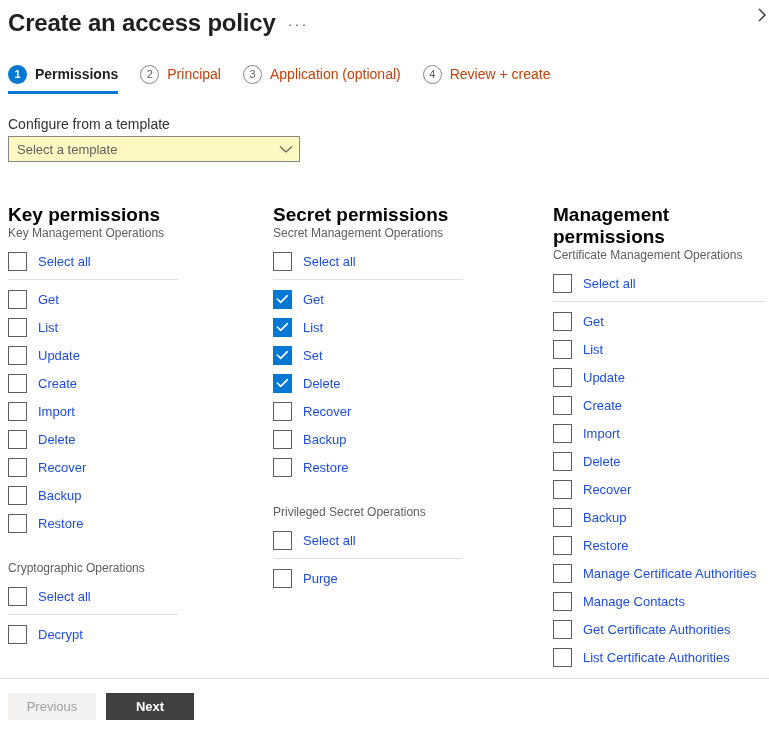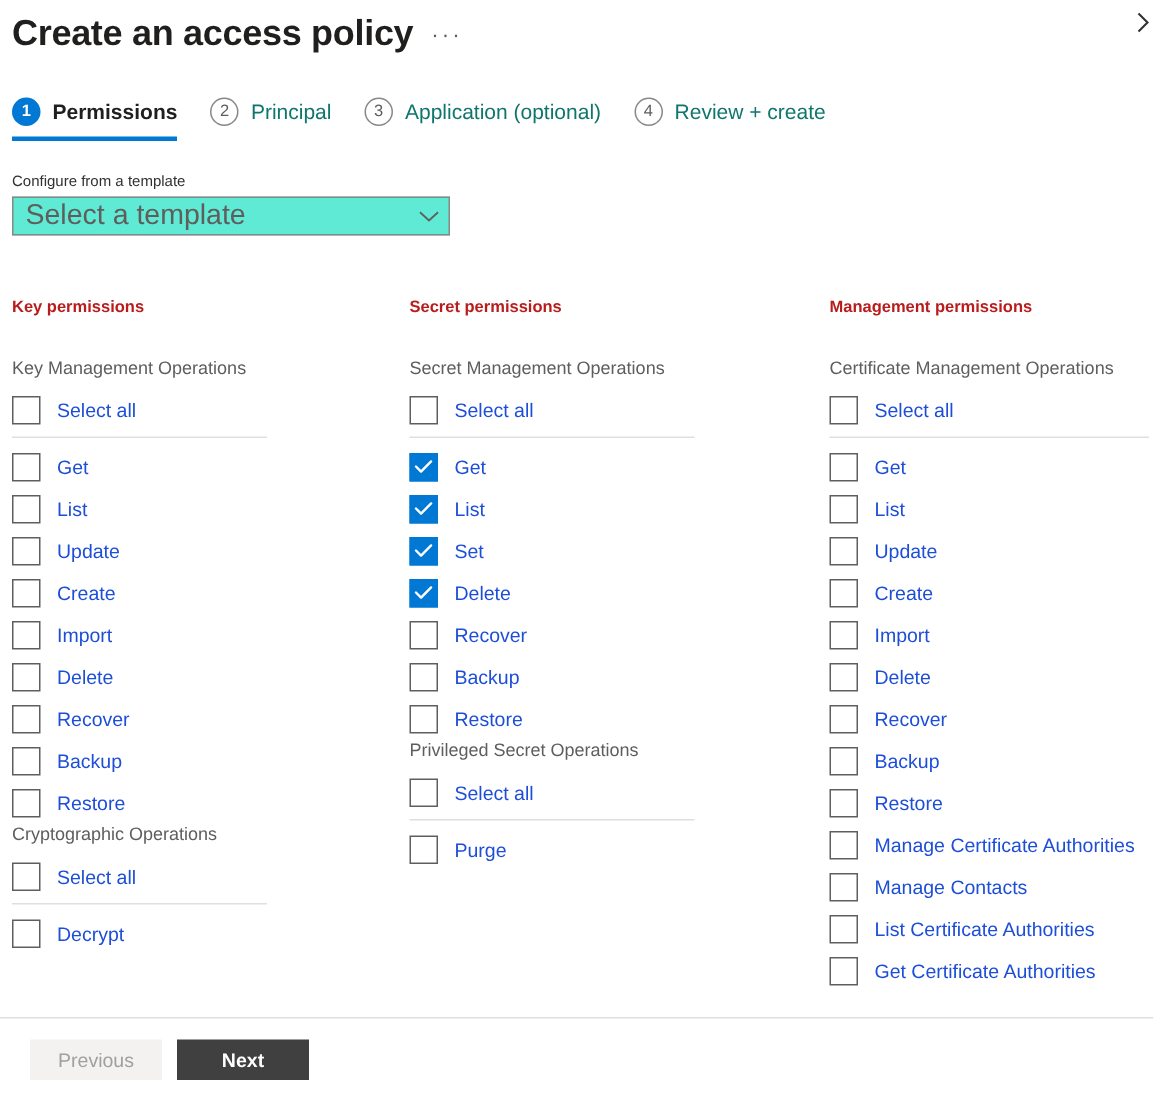--- a/index.html
+++ b/index.html
@@ -105,21 +105,21 @@
     color: #ffffff;
     font-weight: 700;
   }
   .tab-num.idle {
     background: #ffffff;
     color: #605e5c;
     border: 1px solid #8a8886;
   }
   .tab-label {
     font-size: 14px;
-    color: #0f766e;
+    color: #c2410c;
     white-space: nowrap;
   }
   .tab.active .tab-label {
     font-weight: 700;
     color: #201f1e;
   }
   .tab-underline {
     position: absolute;
     left: 0;
     right: 0;
@@ -132,61 +132,60 @@
   .content {
     flex: 1 1 auto;
     overflow: hidden;
     border-bottom: 1px solid #e1dfdd;
     padding-left: 8px;
     padding-top: 22px;
     position: relative;
   }
 
   .field-label {
-    font-size: 10px;
+    font-size: 14px;
     color: #323130;
     margin-bottom: 4px;
   }
   .select-box {
     width: 292px;
     height: 26px;
     border: 1px solid #8a8886;
-    background: #5eead4;
+    background: #fef9c3;
     display: flex;
     align-items: center;
     padding: 0 6px 0 8px;
-    font-size: 19px;
+    font-size: 13px;
     color: #605e5c;
     cursor: pointer;
     justify-content: space-between;
   }
   .select-box .chev { color: #605e5c; display: flex; align-items: center; }
 
   .columns {
     display: flex;
     margin-top: 42px;
     width: 761px;
   }
   .col { flex: 0 0 auto; }
   .col-key  { width: 265px; }
   .col-sec  { width: 280px; }
   .col-cert { width: 216px; }
 
   .col-heading {
-    font-size: 11px;
+    font-size: 19px;
     font-weight: 700;
-    color: #b91c1c;
-    margin-bottom: 27px;
+    color: #000000;
   }
   .group-label {
     font-size: 12px;
     color: #605e5c;
     margin-bottom: 7px;
   }
-  .group-label.spaced { }
+  .group-label.spaced { margin-top: 24px; }
 
   .cb-row {
     display: flex;
     align-items: center;
     height: 28px;
     cursor: pointer;
   }
   .cb {
     width: 19px;
     height: 19px;
@@ -217,21 +216,21 @@
   .rule.key  { width: 170px; }
   .rule.sec  { width: 190px; }
   .rule.cert { width: 213px; }
 
   
   .footer {
     flex: 0 0 auto;
     height: 54px;
     display: flex;
     align-items: center;
-    padding-left: 20px;
+    padding-left: 8px;
     background: #ffffff;
   }
   .btn {
     height: 27px;
     min-width: 88px;
     font-size: 13px;
     font-family: "Liberation Sans", sans-serif;
     border: none;
     cursor: pointer;
     padding: 0 16px;
@@ -467,25 +466,25 @@
           <div class="cb-row">
             <span class="cb"></span>
             <span class="cb-label">Manage Certificate Authorities</span>
           </div>
           <div class="cb-row">
             <span class="cb"></span>
             <span class="cb-label">Manage Contacts</span>
           </div>
           <div class="cb-row">
             <span class="cb"></span>
+            <span class="cb-label">Get Certificate Authorities</span>
+          </div>
+          <div class="cb-row">
+            <span class="cb"></span>
             <span class="cb-label">List Certificate Authorities</span>
-          </div>
-          <div class="cb-row">
-            <span class="cb"></span>
-            <span class="cb-label">Get Certificate Authorities</span>
           </div>
         </div>
       </div>
   </div>
 
   <div class="footer">
     <button class="btn btn-secondary">Previous</button>
     <button class="btn btn-primary">Next</button>
   </div>
 

